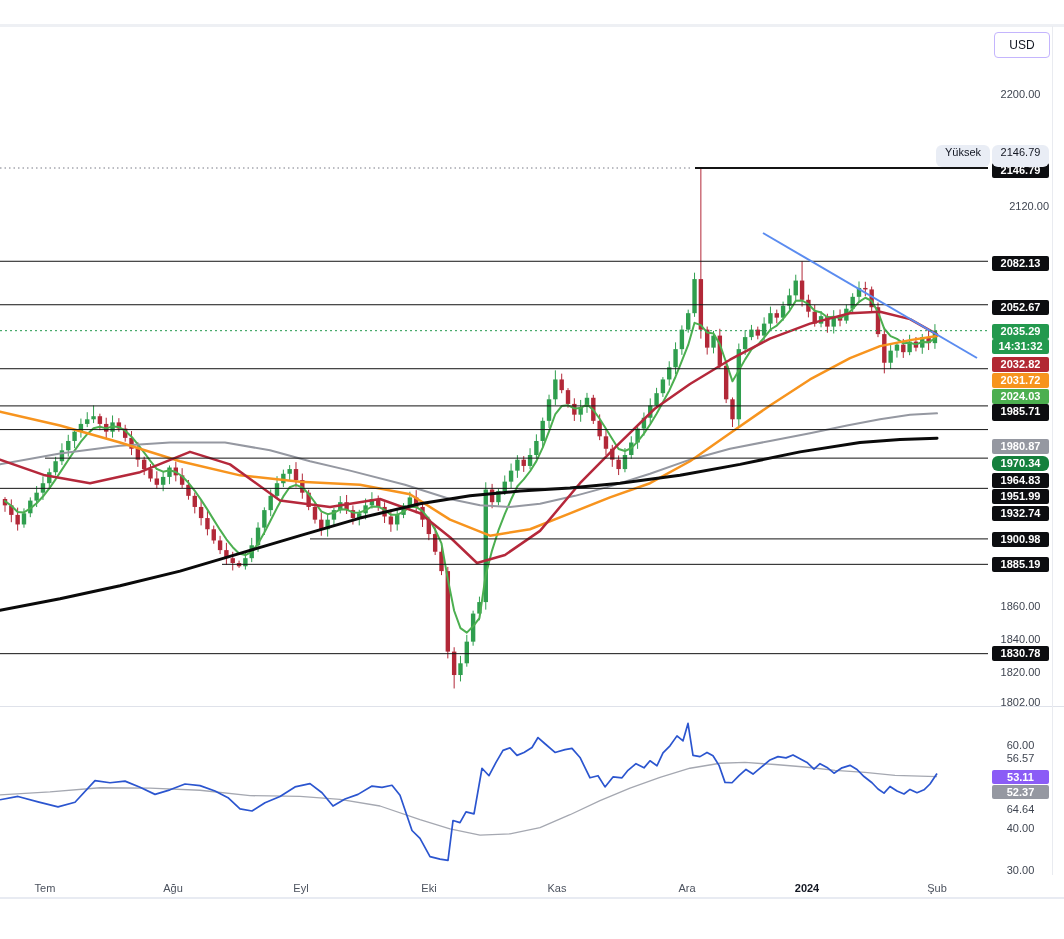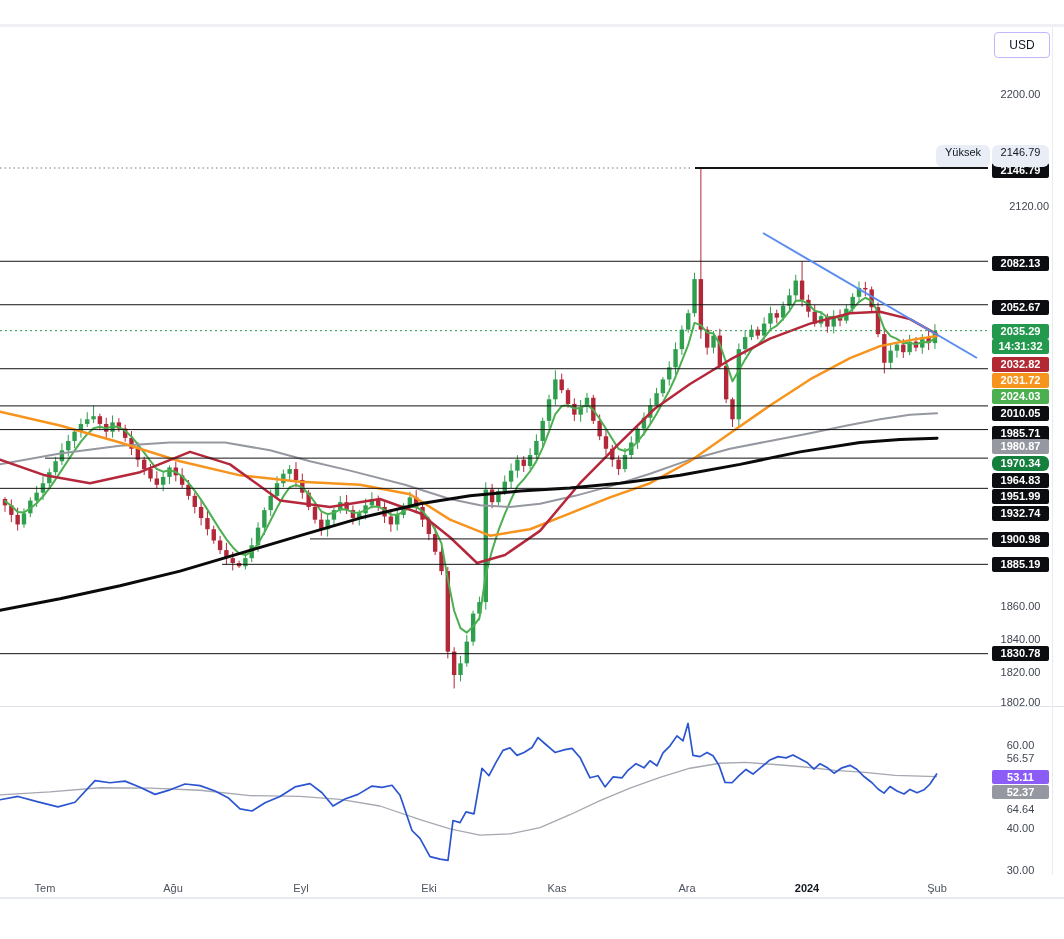--- a/index.html
+++ b/index.html
@@ -382,21 +382,21 @@
       <div class="tick" style="top: 695px;">1802.00</div>
       <div class="chip black" style="top: 163px;">2146.79</div>
       <div class="chip black" style="top: 256px;">2082.13</div>
       <div class="chip black" style="top: 300px;">2052.67</div>
       <div class="chip green" style="top: 324px;">2035.29</div>
       <div class="chip green" style="top: 339px;">14:31:32</div>
       <div class="chip crimson" style="top: 357px;">2032.82</div>
       <div class="chip orange" style="top: 373px;">2031.72</div>
       <div class="chip lightgreen" style="top: 389px;">2024.03</div>
       <div class="chip black" style="top: 406px;">2010.05</div>
-      <div class="chip black" style="top: 426px;">1985.71</div>
+      <div class="chip black" style="top: 404px;">1985.71</div>
       <div class="chip gray" style="top: 439px;">1980.87</div>
       <div class="chip slate" style="top: 456px;">1970.34</div>
       <div class="chip black" style="top: 473px;">1964.83</div>
       <div class="chip black" style="top: 489px;">1951.99</div>
       <div class="chip black" style="top: 506px;">1932.74</div>
       <div class="chip black" style="top: 532px;">1900.98</div>
       <div class="chip black" style="top: 557px;">1885.19</div>
       <div class="chip black" style="top: 646px;">1830.78</div>
       <div class="tick" style="top: 738px;">60.00</div>
       <div class="tick" style="top: 751px;">56.57</div>

